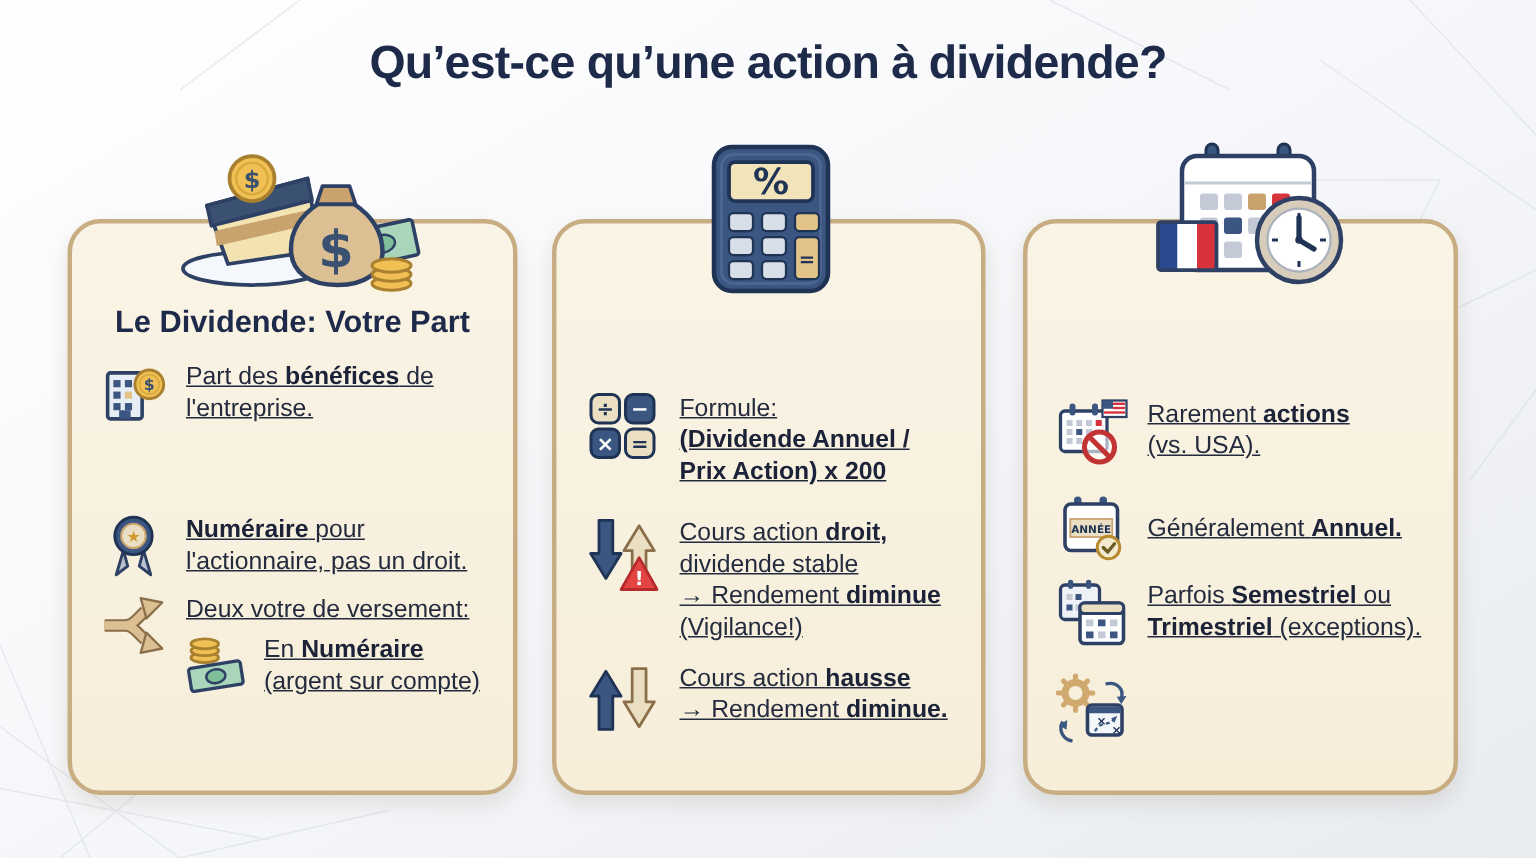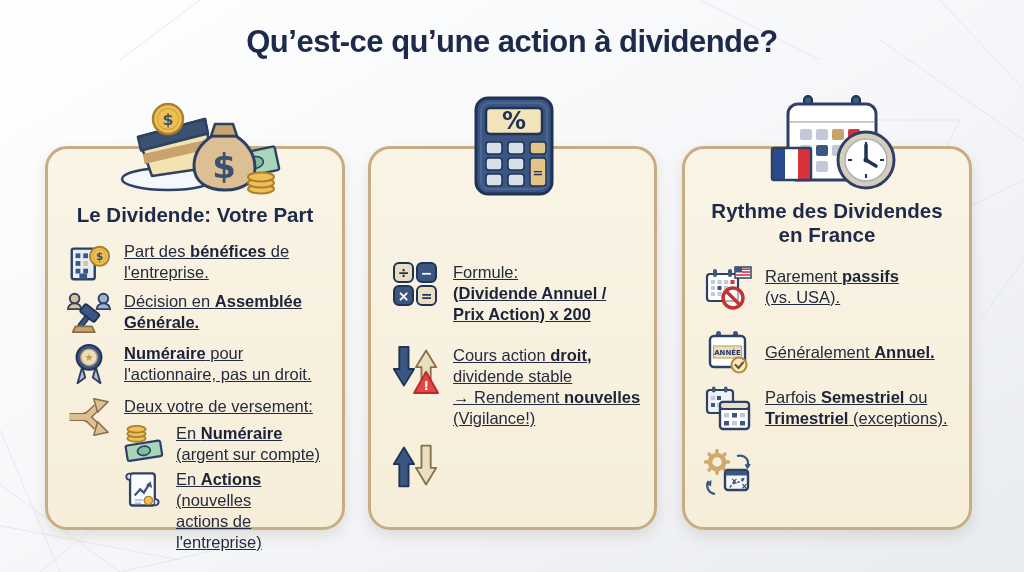--- a/index.html
+++ b/index.html
@@ -29,21 +29,21 @@
   .card-title{
     position:absolute;left:0;right:0;margin:0;text-align:center;
     font-size:20.5px;font-weight:bold;color:#1e2a4a;line-height:1.18;
     white-space:pre-line;
   }
   .hicon{position:absolute;z-index:3;}
   .row{
     position:absolute;left:18px;right:12px;
     display:flex;gap:12px;align-items:flex-start;
   }
-  .row.sub{left:72px;}
+  .row.sub{left:72px;align-items:flex-end;}
   .row.vcenter{align-items:center;}
   .ricon{flex:0 0 auto;display:flex;justify-content:center;margin-top:-2px;}
   .rtext{
     margin:0;font-size:16.5px;line-height:1.27;color:#242b3e;
     white-space:pre-line;
     text-decoration:underline;
   }
   .rtext b{font-weight:bold;color:#1c2338;}
   svg text{font-family:"DejaVu Sans",sans-serif;}
 </style>
@@ -88,37 +88,20 @@
           <rect x="14" y="36" width="8" height="6" fill="#3a5681"></rect>
           <circle cx="35" cy="18" r="10" fill="#f0c055" stroke="#a8802f" stroke-width="2"></circle>
           <circle cx="35" cy="18" r="6.8" fill="none" stroke="#d8a93c" stroke-width="1.2"></circle>
           <text x="35" y="22" font-size="11" font-weight="bold" fill="#3b5172" text-anchor="middle">$</text>
         </svg>
       </span>
       <p class="rtext">Part des <b>bénéfices</b> de
 l'entreprise.</p>
     </div>
 
-    <div class="row" style="top:142px">
-      <span class="ricon" style="width:46px">
-        <svg width="46" height="46" viewBox="0 0 48 48">
-          <circle cx="9" cy="10" r="5" fill="#dcc094" stroke="#2e4165" stroke-width="2"></circle>
-          <path d="M2 21 a7 6 0 0 1 14 0 Z" fill="#dcc094" stroke="#2e4165" stroke-width="2"></path>
-          <circle cx="39" cy="10" r="5" fill="#9db3d4" stroke="#2e4165" stroke-width="2"></circle>
-          <path d="M32 21 a7 6 0 0 1 14 0 Z" fill="#9db3d4" stroke="#2e4165" stroke-width="2"></path>
-          <g transform="rotate(38 24 27)">
-            <rect x="14" y="20" width="19" height="10" rx="2" fill="#3a5681" stroke="#1f3355" stroke-width="2"></rect>
-            <rect x="21.5" y="30" width="5" height="13" rx="2" fill="#3a5681" stroke="#1f3355" stroke-width="1.5"></rect>
-          </g>
-          <path d="M7 45 L30 45 L27 39 L10 39 Z" fill="#c9a36d" stroke="#8a6f4a" stroke-width="2" stroke-linejoin="round"></path>
-        </svg>
-      </span>
-      <p class="rtext">Décision en <b>Assemblée
-Générale.</b></p>
-    </div>
 
     <div class="row" style="top:194px">
       <span class="ricon" style="width:46px">
         <svg width="46" height="46" viewBox="0 0 48 48">
           <path d="M17 27 L12 44 L20 38 Z" fill="#b9c1cc" stroke="#2e4165" stroke-width="2" stroke-linejoin="round"></path>
           <path d="M31 27 L36 44 L28 38 Z" fill="#b9c1cc" stroke="#2e4165" stroke-width="2" stroke-linejoin="round"></path>
           <circle cx="24" cy="17" r="13" fill="#3a5681" stroke="#1f3355" stroke-width="2"></circle>
           <circle cx="24" cy="17" r="8.5" fill="#eadfc2" stroke="#c9a36d" stroke-width="1.5"></circle>
           <text x="24" y="21" font-size="11" fill="#cf9a30" text-anchor="middle">★</text>
         </svg>
@@ -152,36 +135,20 @@
           <g transform="rotate(-9 26 32)">
             <rect x="7" y="24" width="38" height="17" rx="2" fill="#a9d6ba" stroke="#2e4165" stroke-width="2.4"></rect>
             <ellipse cx="26" cy="32.5" rx="7" ry="5" fill="#7fbf9a" stroke="#2e4165" stroke-width="1.8"></ellipse>
           </g>
         </svg>
       </span>
       <p class="rtext">En <b>Numéraire</b>
 (argent sur compte)</p>
     </div>
 
-    <div class="row sub" style="top:320px">
-      <span class="ricon" style="width:44px">
-        <svg width="44" height="44" viewBox="0 0 48 48">
-          <rect x="11" y="7" width="27" height="35" rx="3" fill="#fbfcfd" stroke="#2e4165" stroke-width="2.5"></rect>
-          <path d="M11 7 C5.5 7.5 5.5 14 11 14" fill="#d9dfe8" stroke="#2e4165" stroke-width="2"></path>
-          <path d="M38 42 C43.5 41.5 43.5 35 38 35" fill="#d9dfe8" stroke="#2e4165" stroke-width="2"></path>
-          <path d="M16 31 L22 24.5 L26 28 L32 18.5" fill="none" stroke="#3a5681" stroke-width="2.5"></path>
-          <polygon points="33.5,15.5 35,23 28.5,19.5" fill="#3a5681"></polygon>
-          <line x1="16" y1="36" x2="25" y2="36" stroke="#b9c1cc" stroke-width="2"></line>
-          <line x1="16" y1="39.5" x2="23" y2="39.5" stroke="#b9c1cc" stroke-width="2"></line>
-          <circle cx="31" cy="36.5" r="4.5" fill="#f0c055" stroke="#a8802f" stroke-width="1.5"></circle>
-        </svg>
-      </span>
-      <p class="rtext">En <b>Actions</b> (nouvelles
-actions de l'entreprise)</p>
-    </div>
   </section>
 
   <section class="card card2">
 
     <div class="row" style="top:113px">
       <span class="ricon" style="width:52px">
         <svg width="48" height="48" viewBox="0 0 48 48">
           <g stroke="#1f3355" stroke-width="2">
             <rect x="3" y="3" width="19" height="19" rx="5" fill="#eadfc2"></rect>
             <rect x="26" y="3" width="19" height="19" rx="5" fill="#3a5681"></rect>
@@ -203,37 +170,37 @@
       <span class="ricon" style="width:52px">
         <svg width="48" height="52" viewBox="0 0 52 56">
           <path d="M9 4 H19 V28 H25 L14 46 L3 28 H9 Z" fill="#3a5681" stroke="#1f3355" stroke-width="2" stroke-linejoin="round"></path>
           <path d="M33 46 H43 V26 H49 L38 8 L27 26 H33 Z" fill="#eadfc2" stroke="#8a6f4a" stroke-width="2" stroke-linejoin="round"></path>
           <path d="M38 31 L51 54 L25 54 Z" fill="#e34444" stroke="#b52b2b" stroke-width="2" stroke-linejoin="round"></path>
           <text x="38" y="51" font-size="14" font-weight="bold" fill="#ffffff" text-anchor="middle">!</text>
         </svg>
       </span>
       <p class="rtext">Cours action <b>droit,</b>
 dividende stable
-→ Rendement <b>nouvelles</b>
+→ Rendement <b>diminue</b>
 (Vigilance!)</p>
     </div>
 
     <div class="row" style="top:293px">
       <span class="ricon" style="width:52px">
         <svg width="48" height="52" viewBox="0 0 52 56">
           <path d="M9 50 V26 H3 L14 8 L25 26 H19 V50 H9 Z" fill="#3a5681" stroke="#1f3355" stroke-width="2" stroke-linejoin="round"></path>
           <path d="M33 6 H43 V30 H49 L38 48 L27 30 H33 Z" fill="#eadfc2" stroke="#8a6f4a" stroke-width="2" stroke-linejoin="round"></path>
         </svg>
       </span>
+      <p class="rtext">Cours action <b>hausse</b>
+→ Rendement <b>diminue.</b></p>
     </div>
   </section>
 
   <section class="card card3">
-    <h2 class="card-title" style="top:50px">Rythme des Dividendes
-en France</h2>
 
     <div class="row" style="top:117px">
       <span class="ricon" style="width:50px">
         <svg width="48" height="48" viewBox="0 0 48 48">
           <rect x="3" y="10" width="31" height="27" rx="3" fill="#ffffff" stroke="#2e4165" stroke-width="2.2"></rect>
           <rect x="9" y="5" width="4" height="8" rx="2" fill="#3a5681"></rect>
             <rect x="24" y="5" width="4" height="8" rx="2" fill="#3a5681"></rect>
           <g>
             <rect x="7" y="16" width="4" height="4" fill="#c3cad6"></rect>
               <rect x="13.5" y="16" width="4" height="4" fill="#c3cad6"></rect>
@@ -250,21 +217,21 @@
             <line x1="38" y1="5.2" x2="46" y2="5.2" stroke="#d8333c" stroke-width="1.6"></line>
             <line x1="38" y1="8" x2="46" y2="8" stroke="#d8333c" stroke-width="1.6"></line>
             <line x1="32" y1="11" x2="46" y2="11" stroke="#d8333c" stroke-width="1.6"></line>
             <rect x="31" y="3" width="7" height="5.5" fill="#3a5681"></rect>
           </g>
           <circle cx="29" cy="34" r="10" fill="#ffffff" opacity="0.6"></circle>
           <circle cx="29" cy="34" r="10" fill="none" stroke="#c23333" stroke-width="3.4"></circle>
           <line x1="22" y1="27" x2="36" y2="41" stroke="#c23333" stroke-width="3.4"></line>
         </svg>
       </span>
-      <p class="rtext">Rarement <b>passifs</b>
+      <p class="rtext">Rarement <b>actions</b>
 (vs. USA).</p>
     </div>
 
     <div class="row vcenter" style="top:180px">
       <span class="ricon" style="width:50px">
         <svg width="48" height="48" viewBox="0 0 48 48">
           <rect x="12" y="4" width="5" height="9" rx="2.5" fill="#3a5681"></rect>
             <rect x="29" y="4" width="5" height="9" rx="2.5" fill="#3a5681"></rect>
           <rect x="6" y="9" width="35" height="31" rx="4" fill="#ffffff" stroke="#2e4165" stroke-width="2.4"></rect>
           <rect x="9.5" y="19" width="28" height="12" fill="#eadfc2" stroke="#c9a36d" stroke-width="1.2"></rect>

